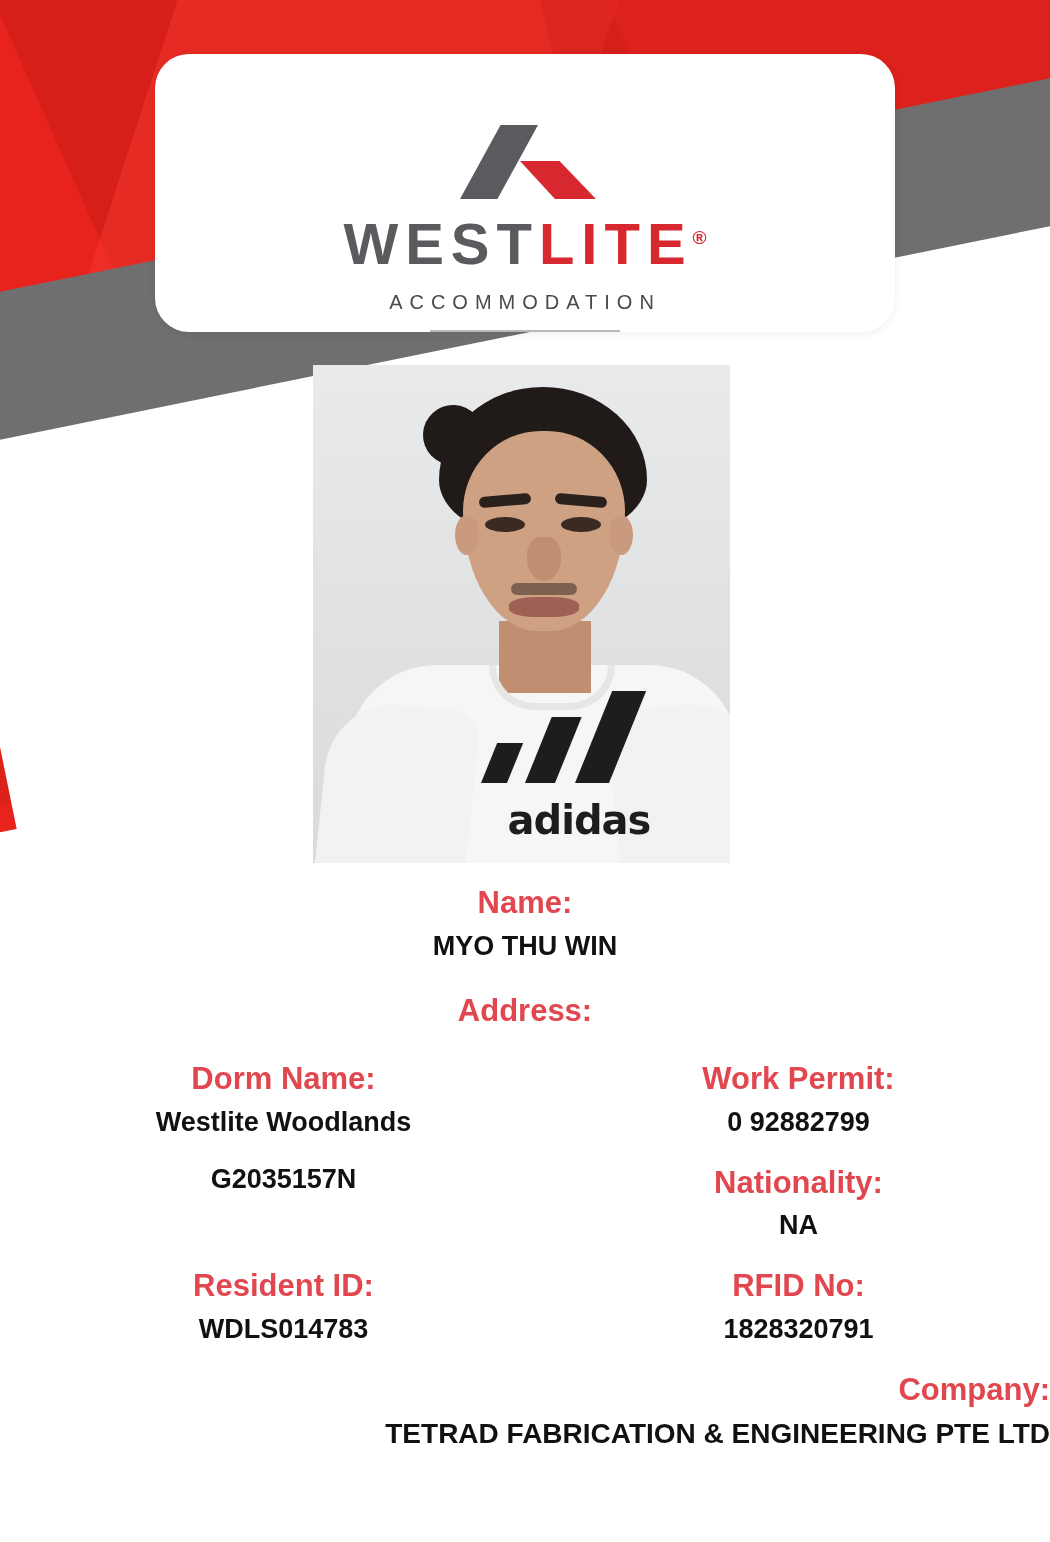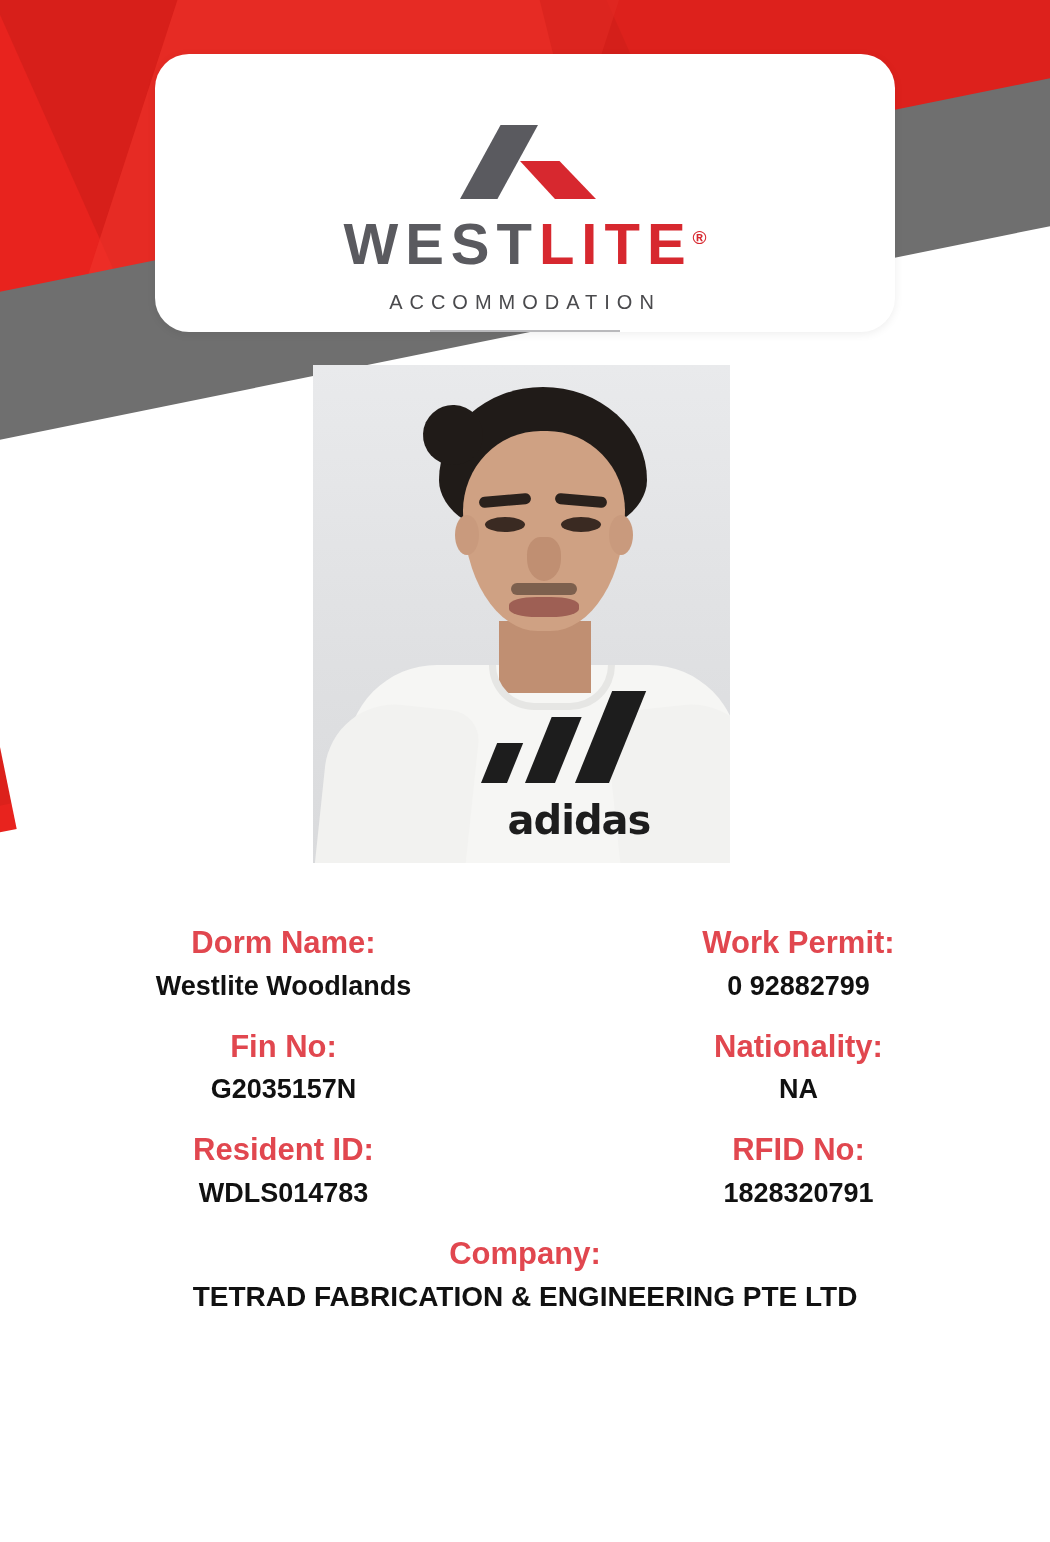--- a/index.html
+++ b/index.html
@@ -387,21 +387,21 @@
     width: 1050px;
   }
   .pair > div {
     width: 50%;
     text-align: center;
     padding-left: 32px;
   }
   .pair .left-cell { padding-right: 6px; }
   .pair .right-cell { padding-left: 6px; }
   .gap-sm { height: 18px; }
-  .company-block { text-align: center; }
+  .company-block { text-align: right; }
   .company-block .val { font-size: 28px; }
 </style>
 </head>
 <body>
 
 <div class="card">
 
   <div class="header-art">
     <div class="red-base"></div>
     <div class="red-shade-a"></div>
@@ -446,44 +446,48 @@
     <div class="logo3">
       <span class="s1"></span>
       <span class="s2"></span>
       <span class="s3"></span>
     </div>
     <div class="brandtext">adidas</div>
   </div>
 
   <div class="info">
 
+    <div class="row-full">
+      <div class="lbl">Name:</div>
+      <div class="val">MYO THU WIN</div>
+    </div>
 
     <div class="gap-sm"></div>
 
     <div class="row-full">
+      <div class="lbl">Address:</div>
     </div>
 
     <div class="gap-sm"></div>
 
     <div class="pair">
       <div class="left-cell">
         <div class="lbl">Dorm Name:</div>
         <div class="val">Westlite Woodlands</div>
       </div>
       <div class="right-cell">
         <div class="lbl">Work Permit:</div>
         <div class="val">0 92882799</div>
       </div>
     </div>
 
     <div class="gap-sm"></div>
 
     <div class="pair">
       <div class="left-cell">
-        <div class="lbl">Fin No:</div>
         <div class="val">G2035157N</div>
       </div>
       <div class="right-cell">
         <div class="lbl">Nationality:</div>
         <div class="val">NA</div>
       </div>
     </div>
 
     <div class="gap-sm"></div>
 

